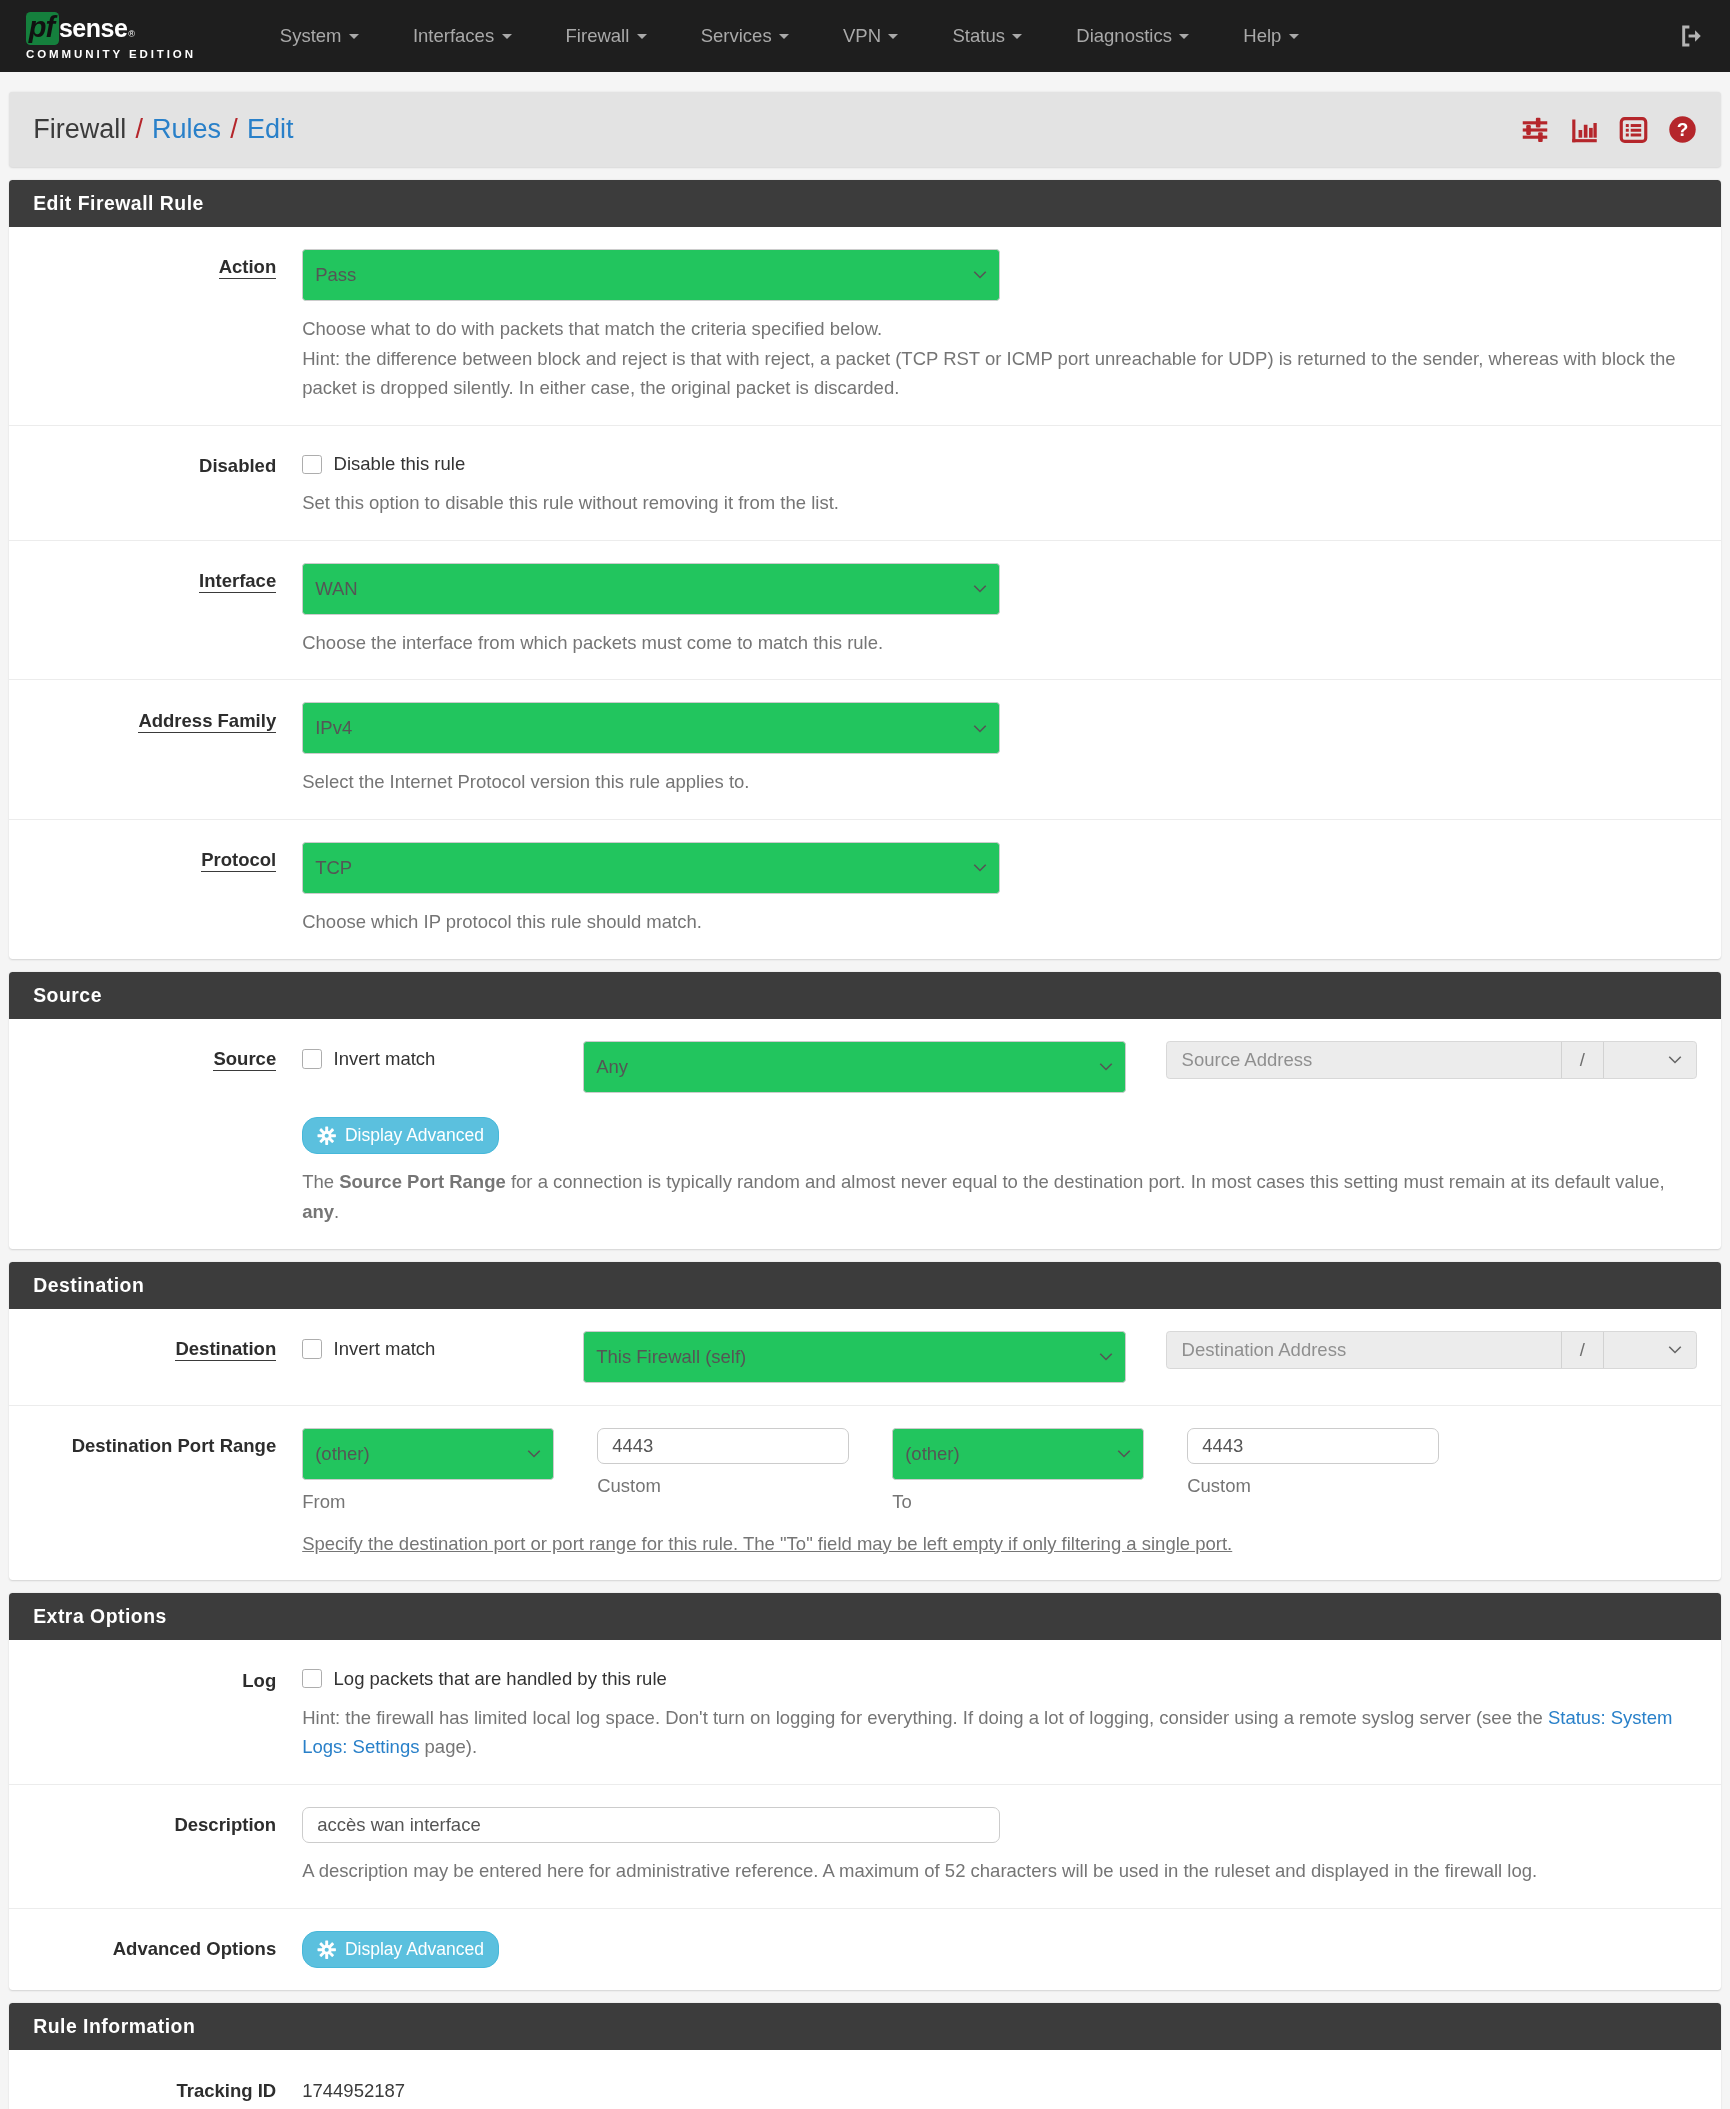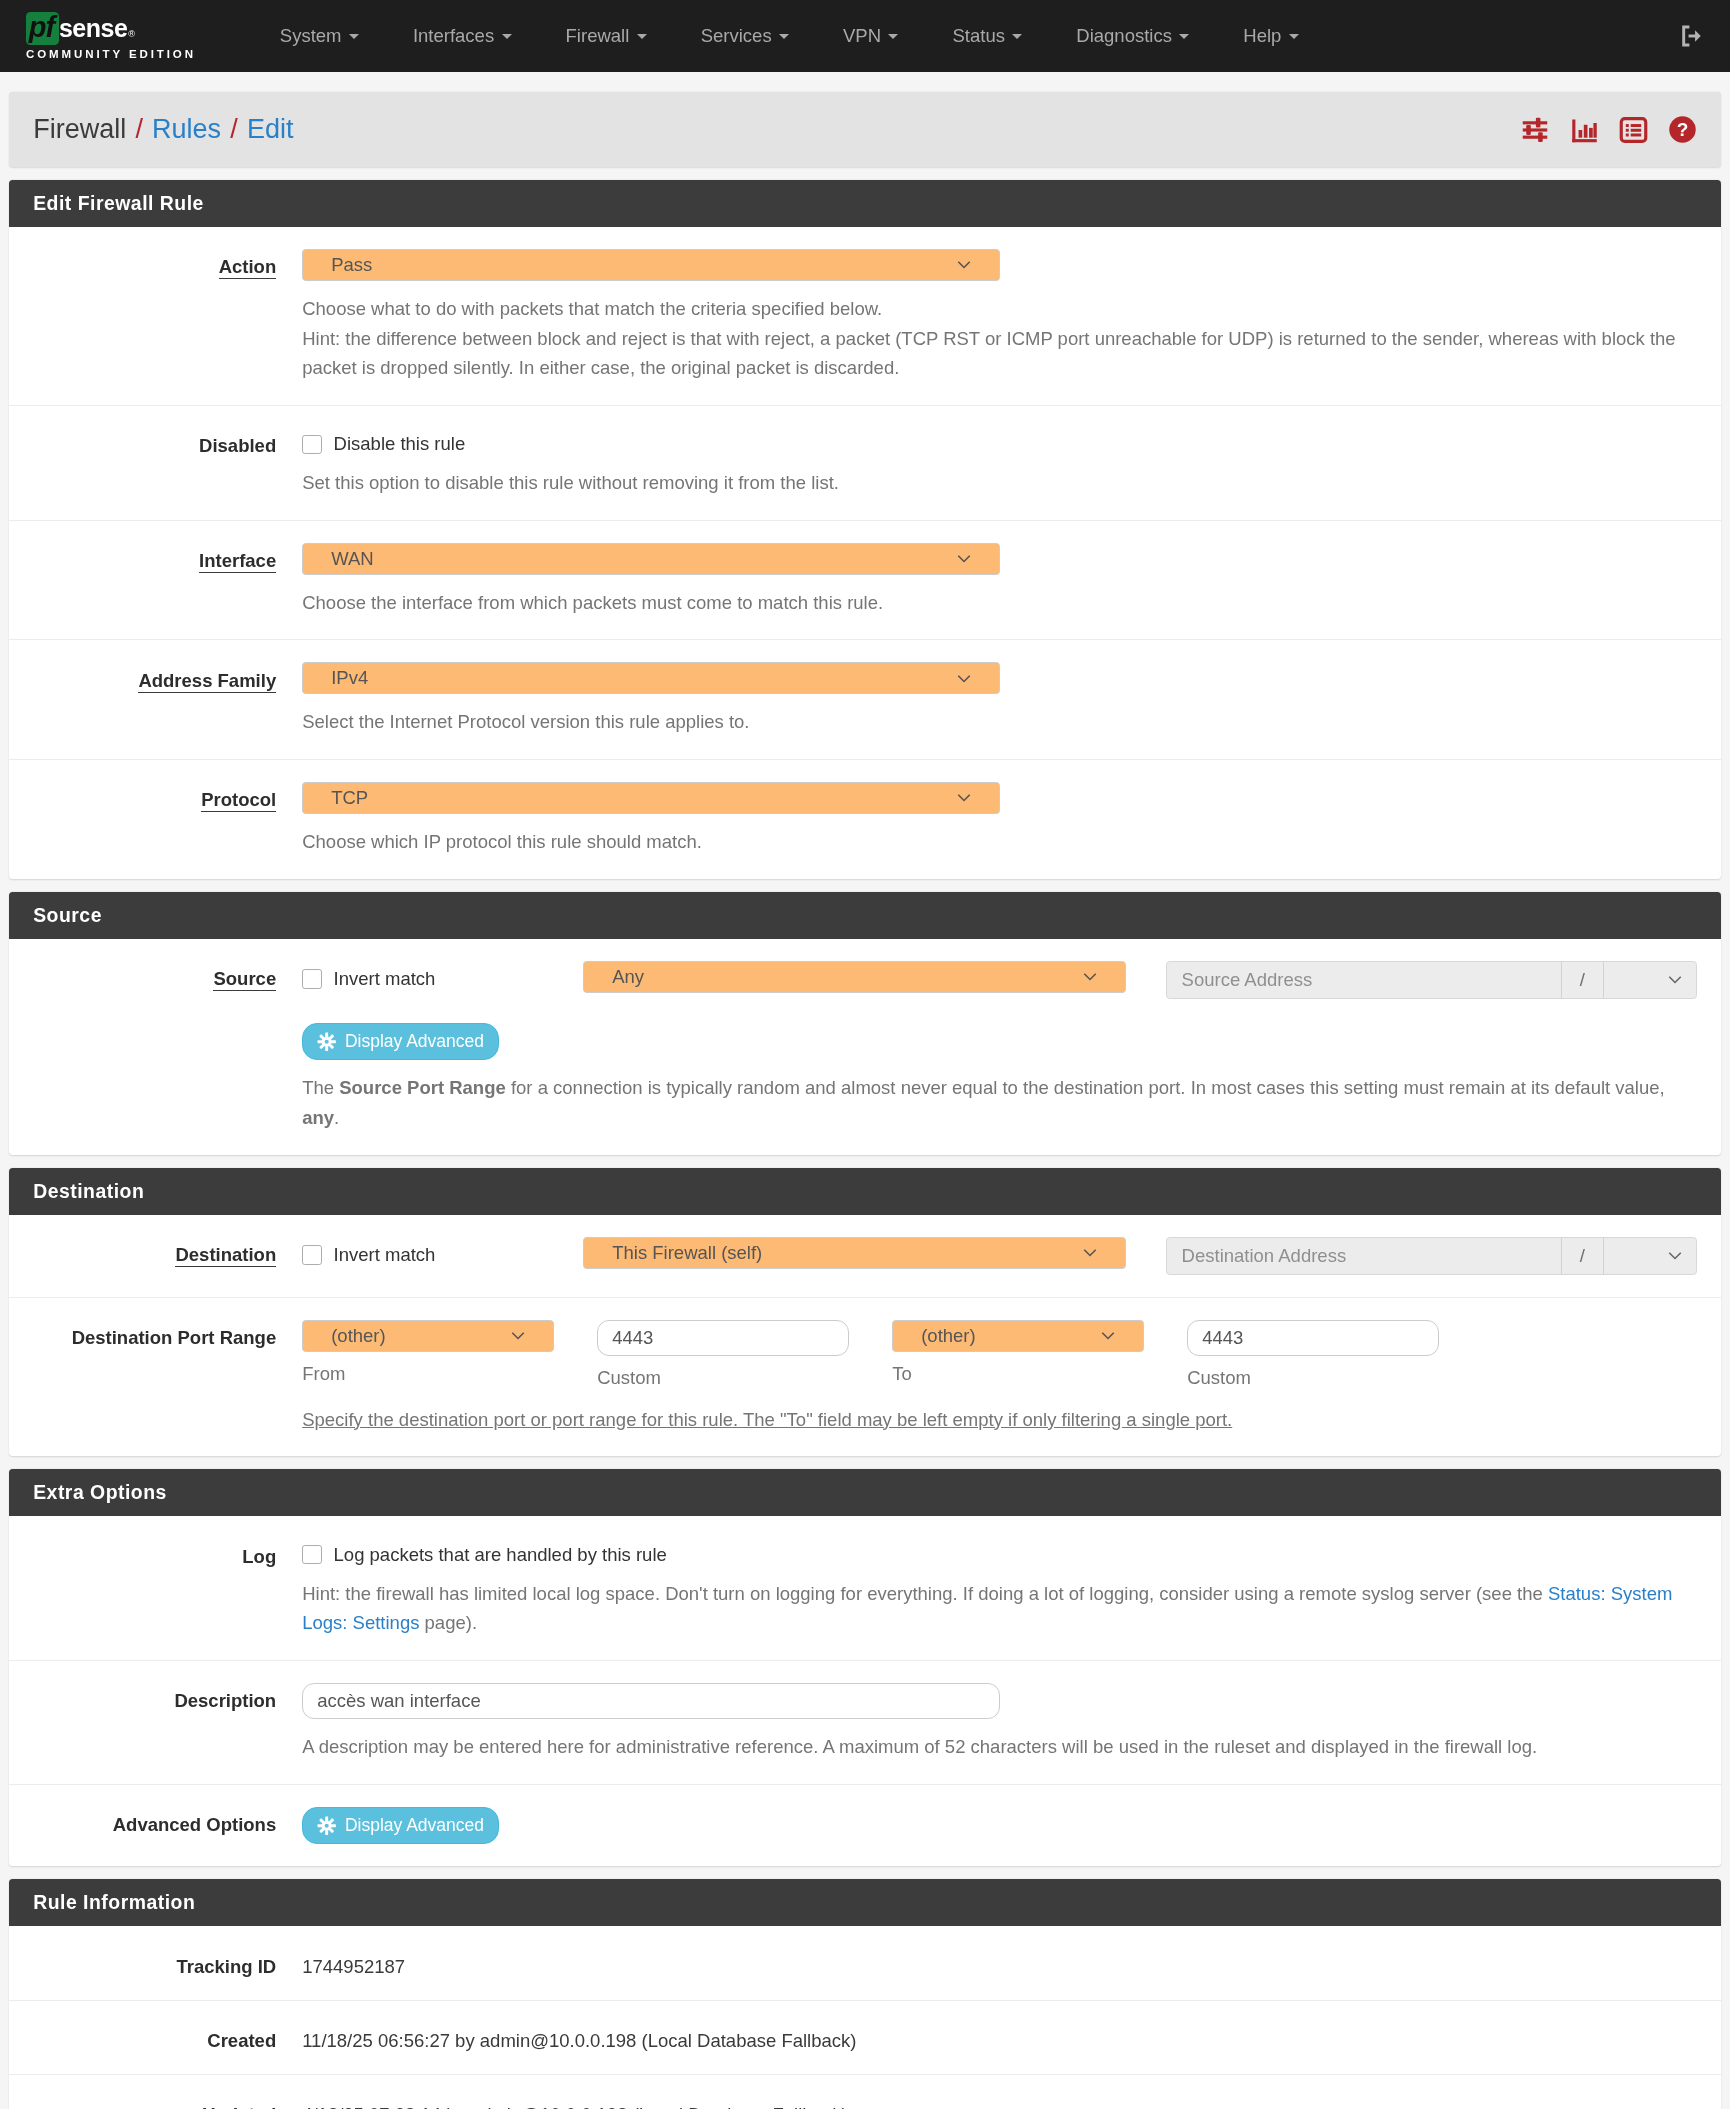--- a/index.html
+++ b/index.html
@@ -65,22 +65,22 @@
   .form-row { display: flex; padding: 22px 24px; border-bottom: 0.9px solid #ececec; }
   .form-row:last-child { border-bottom: none; }
   .col-label {
     flex: 0 0 269px; text-align: right; padding-right: 26px; padding-top: 7.4px;
     font-weight: bold; color: #2d2d2d;
   }
   .col-label .u { border-bottom: 0.9px solid #3a3a3a; padding-bottom: 0.9px; }
   .col-fields { flex: 1; min-width: 0; }
 
   .sel, .txt {
-    height: 32px; border: 0.9px solid #cccccc; border-radius: 3.7px; background: #fdba74;
-    display: flex; align-items: center; color: #555; padding: 0 28px; cursor: pointer;
+    height: 52px; border: 0.9px solid #cccccc; border-radius: 3.7px; background: #22c55e;
+    display: flex; align-items: center; color: #555; padding: 0 12px; cursor: pointer;
     font-size: 18.5px; font-family: "Liberation Sans", sans-serif;
   }
   .sel { justify-content: space-between; }
   .sel svg { flex: none; margin-left: 11px; }
   .w50 { width: 50%; }
   .help { color: #757575; line-height: 1.6; margin-top: 13px; }
   .help a { color: #2980c9; text-decoration: none; cursor: pointer; }
 
   .checkline { display: flex; align-items: center; padding-top: 5.5px; }
   .checkbox {
@@ -115,21 +115,21 @@
     background: #5bc0de; border: 0.9px solid #46b8da; color: #fff;
     border-radius: 15px; padding: 7.4px 14px; font-size: 17.5px; cursor: pointer;
     font-family: "Liberation Sans", sans-serif;
   }
 
   
   .port-grid { display: flex; }
   .port-col { width: 252px; margin-right: 43px; }
   .port-col .sub { color: #757575; margin-top: 11px; }
   .txt-input {
-    width: 100%; height: 36px; border: 0.9px solid #ccc; border-radius: 12px;
+    width: 100%; height: 36px; border: 0.9px solid #ccc; border-radius: 7px;
     padding: 0 14px; font-size: 18.5px; color: #555; outline: none;
     font-family: "Liberation Sans", sans-serif;
   }
   .desc-input { width: 50%; }
 
   
   .info-row .col-fields { padding-top: 7.4px; color: #3a3a3a; }
   .info-row .col-label { padding-top: 7.4px; }
 
   .b { font-weight: bold; }

